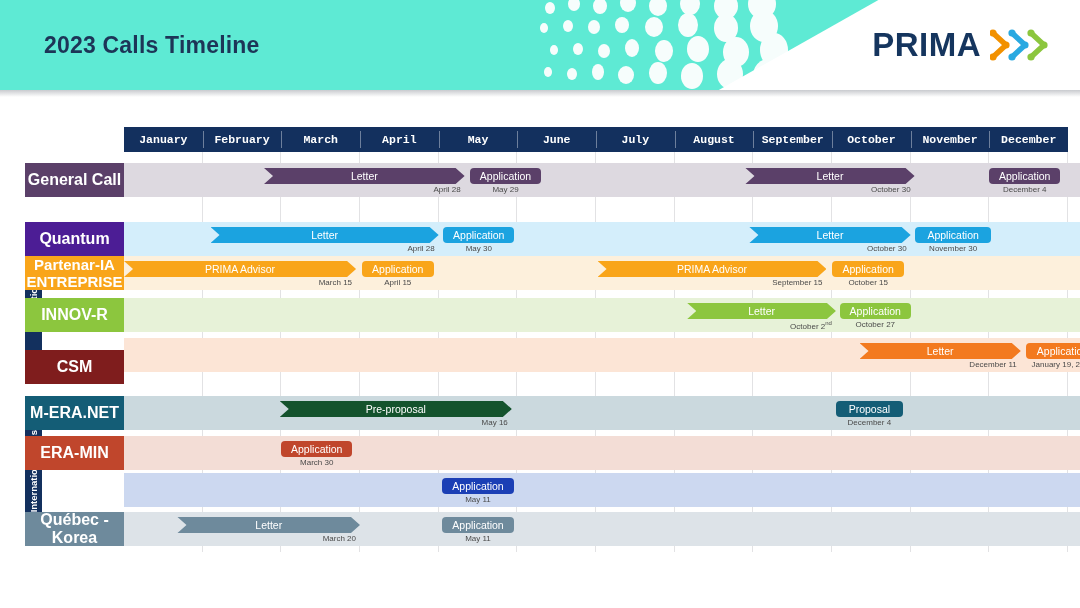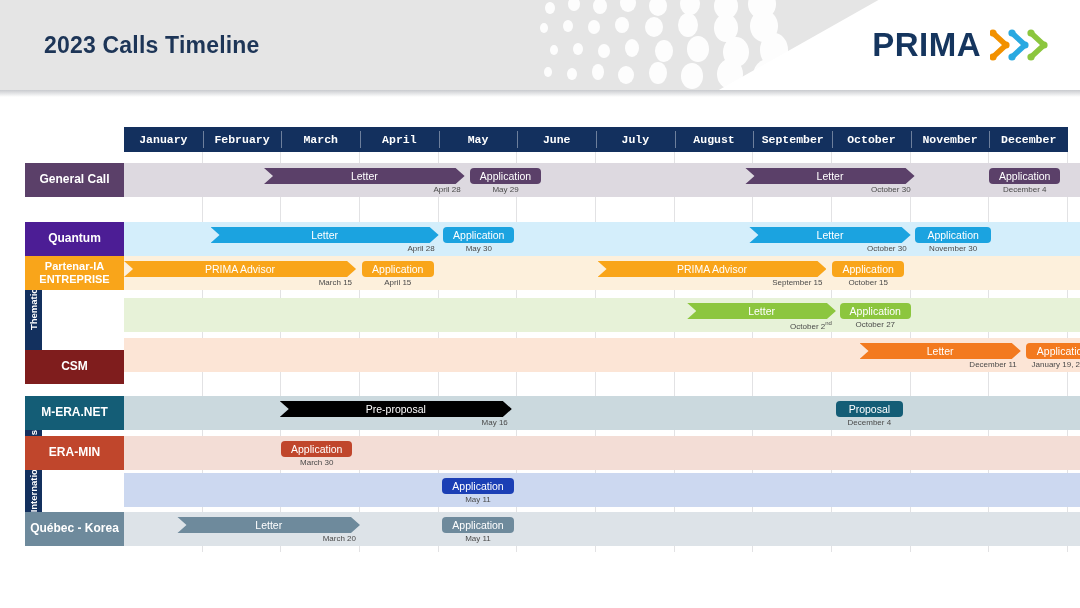--- a/index.html
+++ b/index.html
@@ -10,21 +10,21 @@
     background: #ffffff;
     font-family: "Liberation Sans", sans-serif;
     overflow: hidden;
   }
 
   #page { position: relative; width: 1080px; height: 608px; background: #fff; }
 
   
   .banner {
     position: absolute; left: 0; top: 0; width: 1080px; height: 90px;
-    background: #e5e5e5;
+    background: #5eead4;
     overflow: hidden;
   }
   .banner-white-wedge {
     position: absolute; right: 0; top: 0; width: 420px; height: 90px;
     background: #ffffff;
     clip-path: polygon(52% 0, 100% 0, 100% 100%, 14% 100%);
   }
   .dots-svg { position: absolute; right: 290px; top: 0; width: 260px; height: 90px; }
   .banner-shadow {
     position: absolute; left: 0; top: 90px; width: 1080px; height: 7px;
@@ -69,23 +69,23 @@
     writing-mode: vertical-rl; transform: rotate(180deg);
     color: #fff; font-size: 9.5px; font-weight: bold; white-space: nowrap;
   }
 
   
   .row { position: absolute; left: 25px; height: 34px; }
   .row-band { position: absolute; left: 99px; top: 0; width: 969px; height: 34px; }
   .row-label {
     position: absolute; left: 0; top: 0; width: 99px; height: 34px;
     display: flex; flex-direction: column; align-items: center; justify-content: center;
-    color: #ffffff; font-size: 12px; font-weight: bold; line-height: 1.15; text-align: center;
-  }
-  .row-label.two-line { font-size: 11px; }
+    color: #ffffff; font-size: 16px; font-weight: bold; line-height: 1.15; text-align: center;
+  }
+  .row-label.two-line { font-size: 15px; justify-content: flex-end; }
 
   
   .bar {
     position: absolute; height: 16px; top: 5px;
     display: flex; align-items: center; justify-content: center;
     color: #ffffff; font-size: 10.5px; white-space: nowrap;
   }
   .bar.arrow {
     clip-path: polygon(0 0, calc(100% - 9px) 0, 100% 50%, calc(100% - 9px) 100%, 0 100%, 9px 50%);
   }
@@ -240,41 +240,44 @@
           <div class="bar-date" style="left: 99px; width: 232.067px; text-align: right; padding-right: 4px;">March 15</div>
           <div class="bar chip" style="left: 336.573px; width: 72.3733px; background: rgb(249, 165, 26); color: rgb(255, 255, 255);">Application</div>
           <div class="bar-date" style="left: 336.573px; width: 72.3733px;">April 15</div>
           <div class="bar arrow" style="left: 572.573px; width: 228.92px; background: rgb(249, 165, 26); color: rgb(255, 255, 255);">PRIMA Advisor</div>
           <div class="bar-date" style="left: 572.573px; width: 228.92px; text-align: right; padding-right: 4px;">September 15</div>
           <div class="bar chip" style="left: 807px; width: 72.3733px; background: rgb(249, 165, 26); color: rgb(255, 255, 255);">Application</div>
           <div class="bar-date" style="left: 807px; width: 72.3733px;">October 15</div>
         </div>
         <div class="row" style="top: 298px; width: 1043px;">
           <div class="row-band" style="background: rgb(231, 242, 216);"></div>
+          <div class="row-label" style="background: rgb(140, 198, 62);">
+            <div>INNOV-R</div>
+          </div>
           <div class="bar arrow" style="left: 662.253px; width: 148.68px; background: rgb(140, 198, 62); color: rgb(255, 255, 255);">Letter</div>
           <div class="bar-date" style="left: 662.253px; width: 148.68px; text-align: right; padding-right: 4px;">October 2<sup>nd</sup></div>
           <div class="bar chip" style="left: 814.867px; width: 70.8px; background: rgb(140, 198, 62); color: rgb(255, 255, 255);">Application</div>
           <div class="bar-date" style="left: 814.867px; width: 70.8px;">October 27</div>
         </div>
         <div class="row" style="top: 338px; width: 1043px;">
           <div class="row-band" style="background: rgb(252, 229, 214);"></div>
           <div class="row-label" style="background: #7f1d1d; margin-top: 12px;">
             <div>CSM</div>
           </div>
           <div class="bar arrow" style="left: 834.533px; width: 161.267px; background: rgb(243, 122, 31); color: rgb(255, 255, 255);">Letter</div>
           <div class="bar-date" style="left: 834.533px; width: 161.267px; text-align: right; padding-right: 4px;">December 11</div>
           <div class="bar chip" style="left: 1000.52px; width: 73.9467px; background: rgb(243, 122, 31); color: rgb(255, 255, 255);">Application</div>
           <div class="bar-date" style="left: 1000.52px; width: 73.9467px;">January 19, 2024</div>
         </div>
         <div class="row" style="top: 396px; width: 1043px;">
           <div class="row-band" style="background: rgb(203, 217, 222);"></div>
           <div class="row-label" style="background: rgb(20, 93, 118);">
             <div>M-ERA.NET</div>
           </div>
-          <div class="bar arrow" style="left: 254.76px; width: 232.067px; background: #000000; color: rgb(255, 255, 255);">Pre-proposal</div>
+          <div class="bar arrow" style="left: 254.76px; width: 232.067px; background: #14532d; color: rgb(255, 255, 255);">Pre-proposal</div>
           <div class="bar-date" style="left: 254.76px; width: 232.067px; text-align: right; padding-right: 4px;">May 16</div>
           <div class="bar chip" style="left: 810.933px; width: 66.8667px; background: rgb(20, 93, 118); color: rgb(255, 255, 255);">Proposal</div>
           <div class="bar-date" style="left: 810.933px; width: 66.8667px;">December 4</div>
         </div>
         <div class="row" style="top: 436px; width: 1043px;">
           <div class="row-band" style="background: rgb(243, 221, 214);"></div>
           <div class="row-label" style="background: rgb(192, 70, 44);">
             <div>ERA-MIN</div>
           </div>
           <div class="bar chip" style="left: 256.333px; width: 70.8px; background: rgb(192, 70, 44); color: rgb(255, 255, 255);">Application</div>

